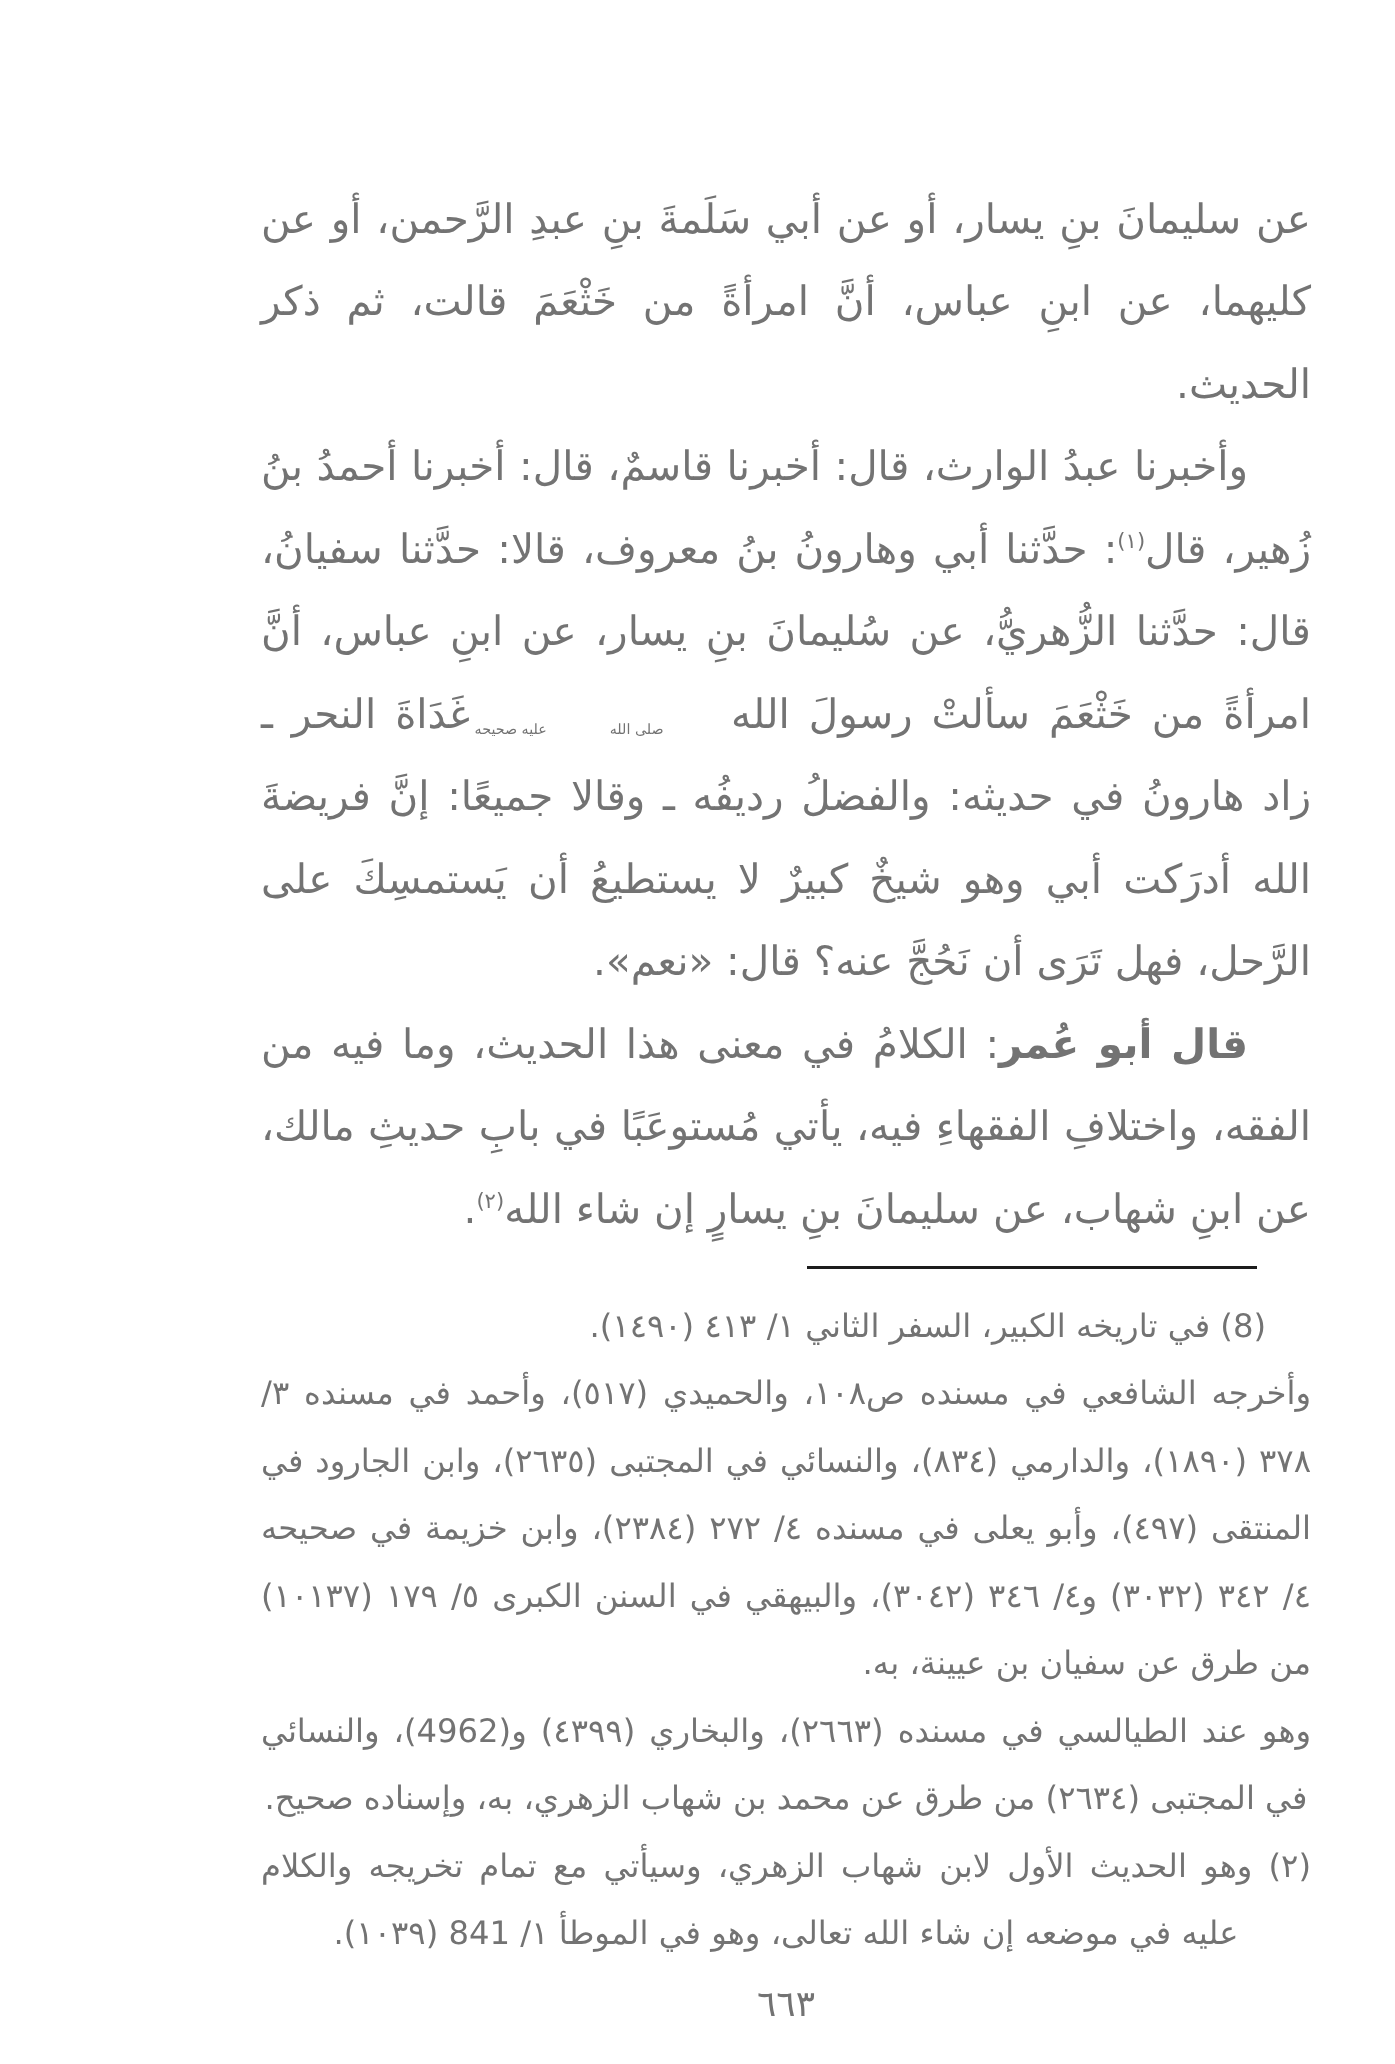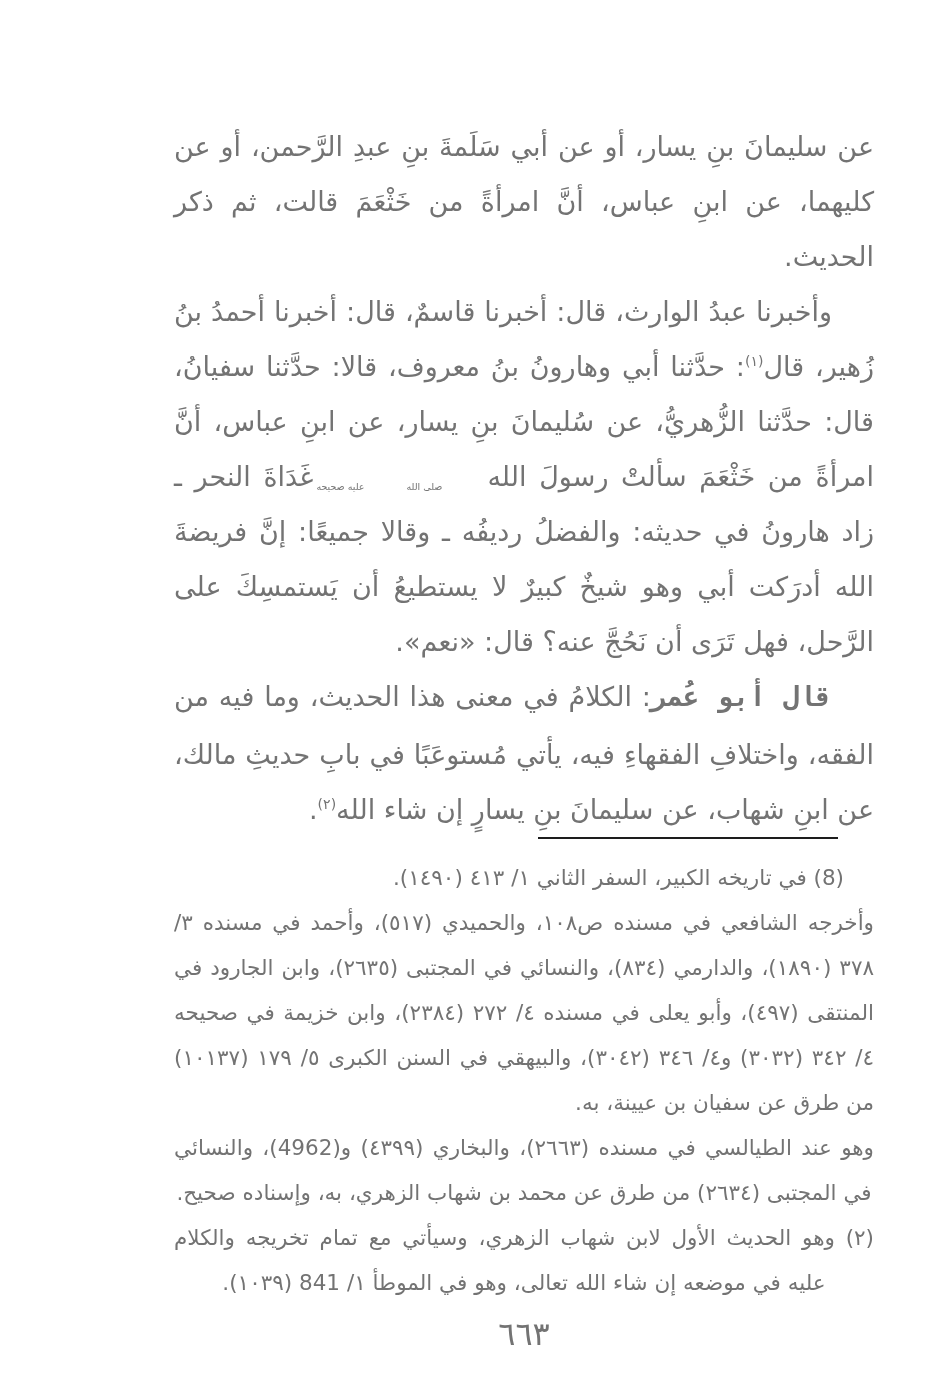--- a/index.html
+++ b/index.html
@@ -25,21 +25,20 @@
     margin: 0;
     font-size: 27px;
     line-height: 55px;
     text-align: justify;
   }
   .main-text p.indented {
     text-indent: 42px;
   }
   .speaker {
     font-weight: 700;
-    font-family: Liberation Mono, monospace;
   }
   sup.note-ref {
     font-size: 0.52em;
     line-height: 0;
     vertical-align: 10px;
   }
   .saw {
     display: inline-flex;
     flex-direction: row;
     align-items: center;
@@ -65,21 +64,21 @@
   }
   .footnotes p.fn-first-line {
     text-align: right;
     padding-right: 30px;
   }
   .footnotes p.fn-center-last {
     text-align-last: center;
   }
   .page-number {
     text-align: center;
-    font-size: 32px;
+    font-size: 24px;
     margin-top: 10px;
   }
 </style>
 </head>
 <body>
 
 <div class="page">
 
   <div class="main-text">
 

